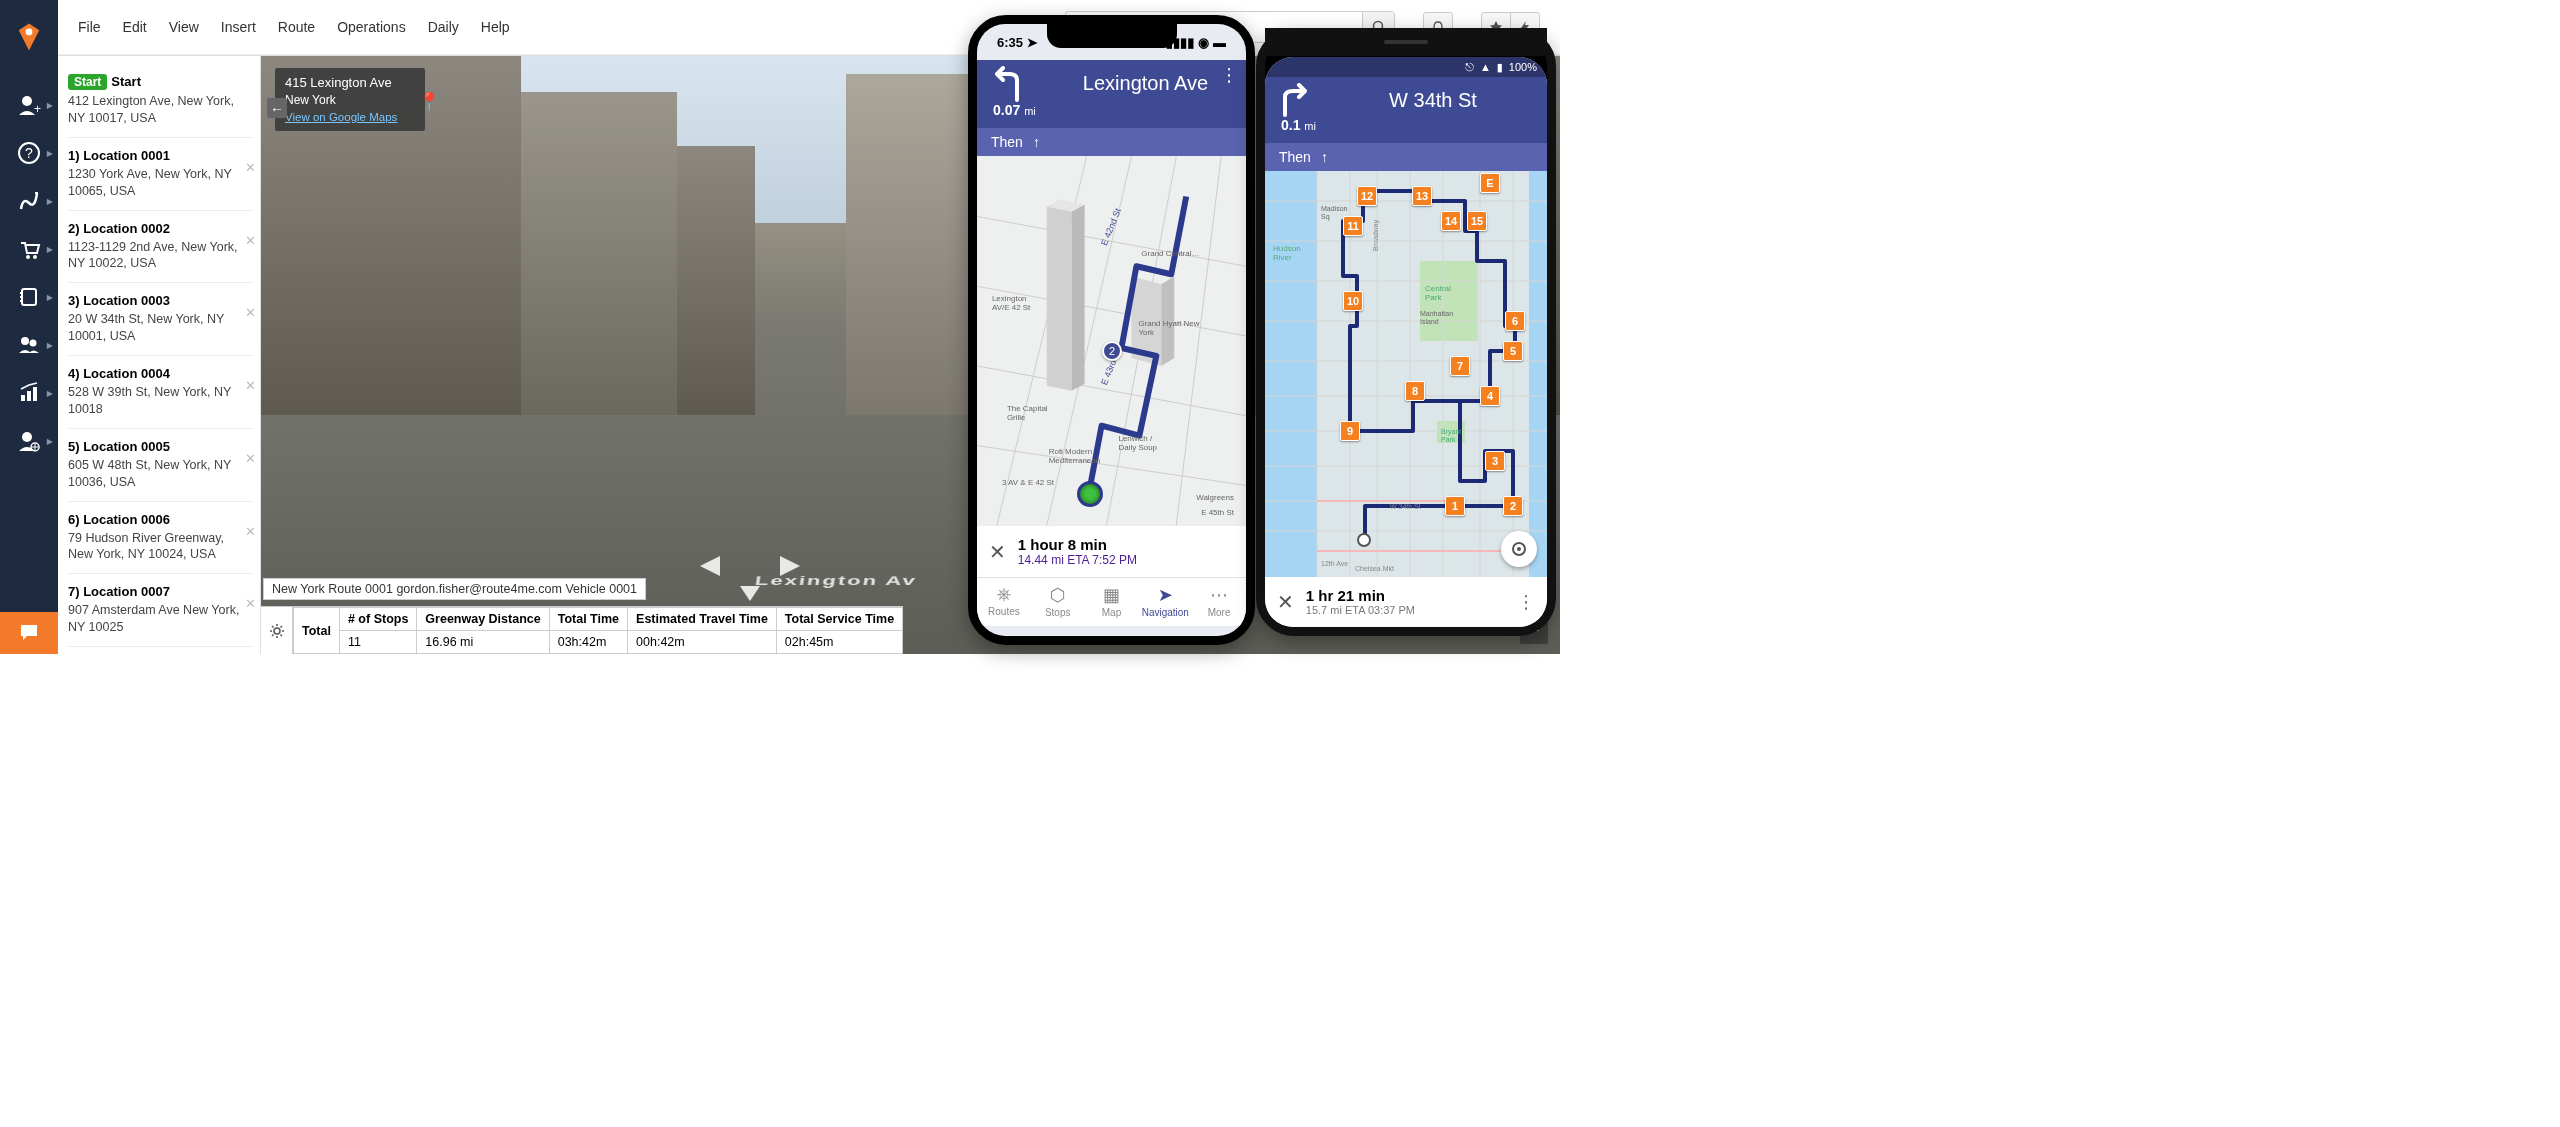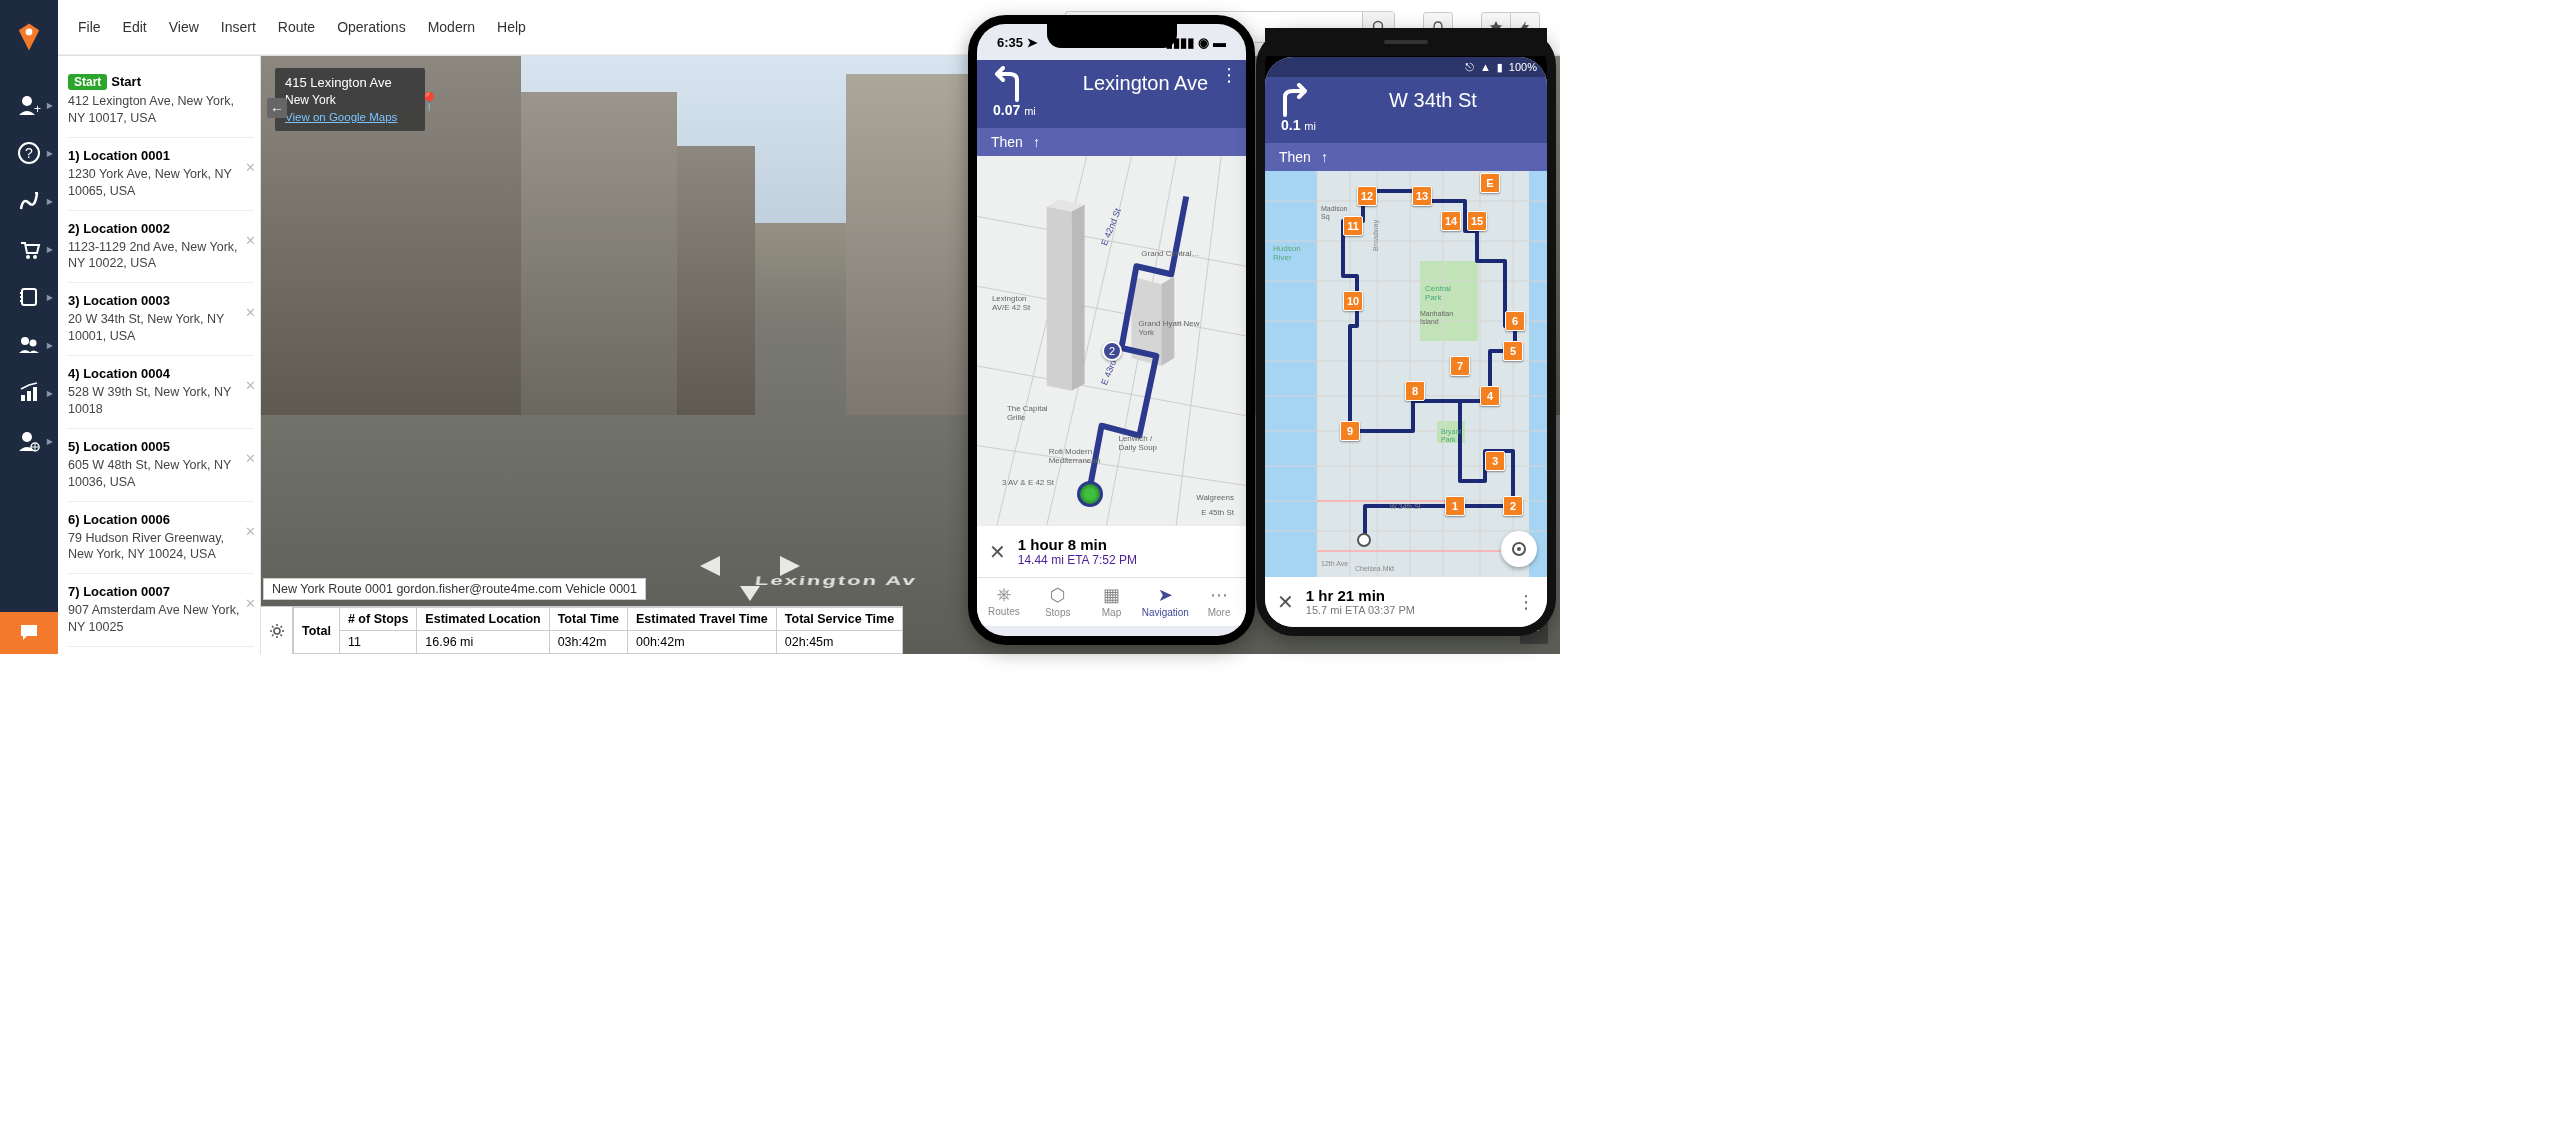--- a/index.html
+++ b/index.html
@@ -201,21 +201,21 @@
   </div>
 
   <div class="main">
     <div class="menubar">
       <span class="menu-item">File</span>
       <span class="menu-item">Edit</span>
       <span class="menu-item">View</span>
       <span class="menu-item">Insert</span>
       <span class="menu-item">Route</span>
       <span class="menu-item">Operations</span>
-      <span class="menu-item">Modern</span>
+      <span class="menu-item">Daily</span>
       <span class="menu-item">Help</span>
       <span class="spacer"></span>
       <div class="searchwrap">
         <input type="text" placeholder="Search in this Route" style="">
         <div class="sbtn">
           <svg width="14" height="14">
               <circle cx="6" cy="6" r="4.5" fill="none" stroke="#555" stroke-width="1.5"></circle>
               <line x1="9.5" y1="9.5" x2="13" y2="13" stroke="#555" stroke-width="1.5"></line>
             </svg>
         </div>
@@ -333,21 +333,21 @@
             <svg width="16" height="16">
                 <circle cx="8" cy="8" r="3" fill="none" stroke="#555" stroke-width="1.5"></circle>
                 <path d="M8 1 V3 M8 13 V15 M1 8 H3 M13 8 H15 M3 3 L4.5 4.5 M11.5 11.5 L13 13 M13 3 L11.5 4.5 M4.5 11.5 L3 13" stroke="#555" stroke-width="1.5"></path>
               </svg>
           </div>
           <table>
             <tbody>
                 <tr>
               <th rowspan="2">Total</th>
               <th># of Stops</th>
-              <th>Estimated Location</th>
+              <th>Greenway Distance</th>
               <th>Total Time</th>
               <th>Estimated Travel Time</th>
               <th>Total Service Time</th>
             </tr>
             <tr>
               <td>11</td>
               <td>16.96 mi</td>
               <td>03h:42m</td>
               <td>00h:42m</td>
               <td>02h:45m</td>

